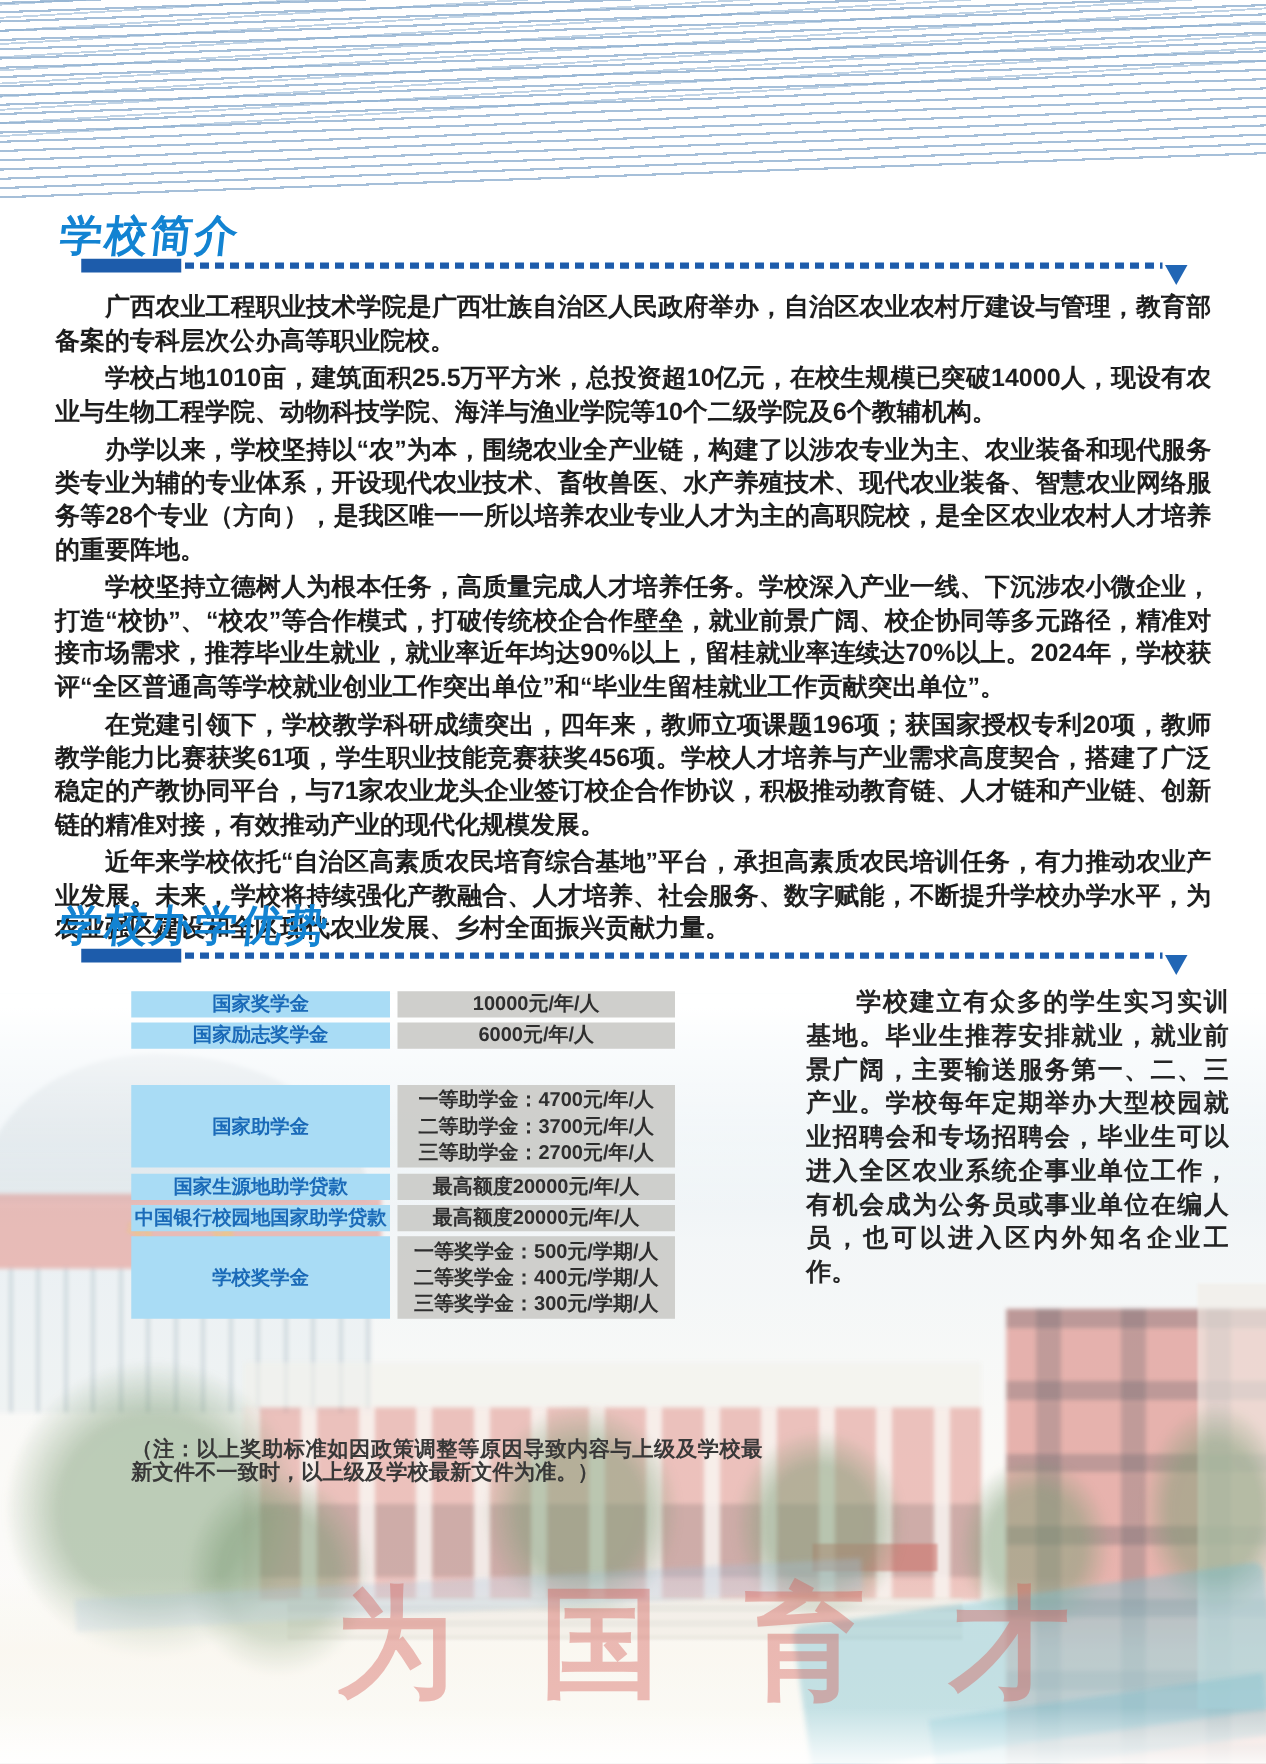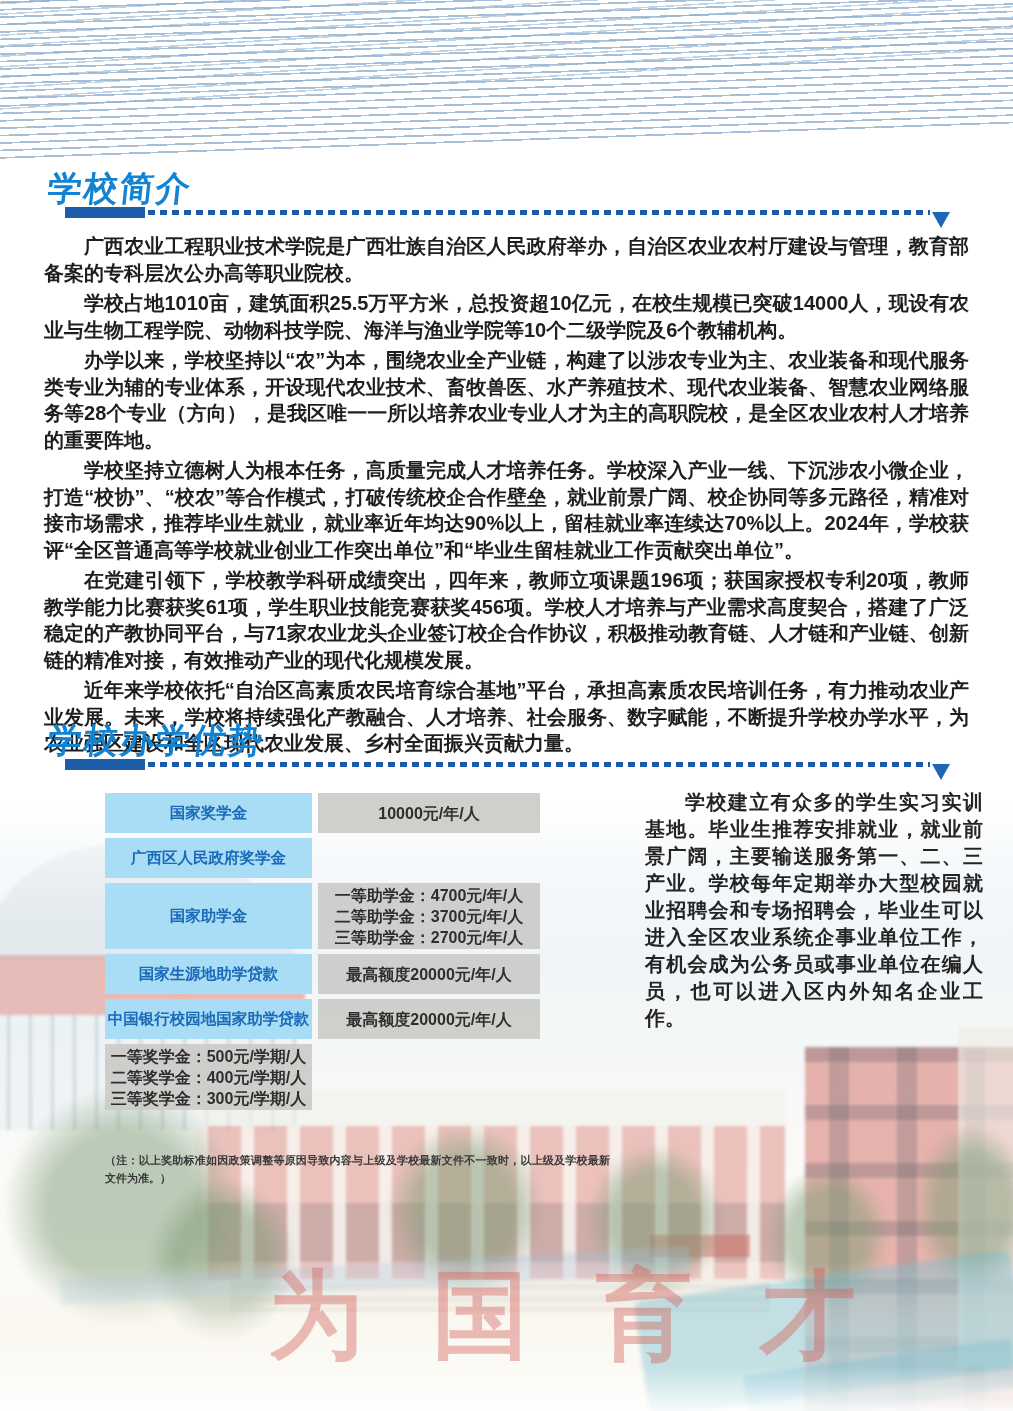--- a/index.html
+++ b/index.html
@@ -42,34 +42,34 @@
   
   .intro{
     position:absolute;left:40px;top:229px;width:933px;z-index:3;
     font-size:20px;line-height:26.5px;font-weight:700;color:#1e1e1e;
     text-align:justify;
   }
   .intro p{margin:4px;text-indent:2em;}
   
   .sch-table{position:absolute;left:105px;top:793px;z-index:3;}
   .trow{display:grid;grid-template-columns:207px 222px;column-gap:6px;margin-bottom:5px;}
-  .trow.h38{height:40px;border-radius:11px;}
+  .trow.h38{height:20px;border-radius:11px;}
   .trow.h66{height:66px;}
   .tcell-l{
     background:#a9dcf5;color:#1a6ab8;font-weight:700;font-size:15.5px;
     display:flex;align-items:center;justify-content:center;text-align:center;
   }
   .tcell-r{
     background:rgba(203,203,200,.92);color:#2e2e2e;font-weight:700;font-size:16px;
     display:flex;align-items:center;justify-content:center;text-align:right;
     white-space:pre-line;line-height:21px;
   }
   .sch-note{
     position:absolute;left:105px;top:1151px;width:505px;z-index:3;
-    font-size:11px;line-height:18px;font-weight:700;color:#383838;text-align:justify;
+    font-size:17px;line-height:18px;font-weight:700;color:#383838;text-align:justify;
   }
   
   .emp-para{
     position:absolute;left:645px;top:789px;width:338px;z-index:3;
     font-size:20px;line-height:27px;font-weight:700;color:#242424;
     text-align:justify;text-indent:2em;
   }
   
   .photo{position:absolute;left:0;top:795px;width:1013px;height:616px;z-index:0;overflow:hidden;}
   .photo *{position:absolute;}
@@ -190,37 +190,41 @@
     <span class="rule-dashes"></span>
     <span class="rule-arrow"></span>
   </div>
 
   <div class="sch-table">
     <div class="trow h38">
       <div class="tcell-l">国家奖学金</div>
       <div class="tcell-r">10000元/年/人</div>
     </div>
     <div class="trow h38">
-      <div class="tcell-l">广西区人民政府奖学金</div>
+      <div class="tcell-l">国家励志奖学金</div>
+      <div class="tcell-r">6000元/年/人</div>
+    </div>
+    <div class="trow h38">
     </div>
     <div class="trow h66">
       <div class="tcell-l">国家助学金</div>
       <div class="tcell-r">一等助学金：4700元/年/人
 二等助学金：3700元/年/人
 三等助学金：2700元/年/人</div>
     </div>
     <div class="trow h38">
       <div class="tcell-l">国家生源地助学贷款</div>
       <div class="tcell-r">最高额度20000元/年/人</div>
     </div>
     <div class="trow h38">
       <div class="tcell-l">中国银行校园地国家助学贷款</div>
       <div class="tcell-r">最高额度20000元/年/人</div>
     </div>
     <div class="trow h66">
+      <div class="tcell-l">学校奖学金</div>
       <div class="tcell-r">一等奖学金：500元/学期/人
 二等奖学金：400元/学期/人
 三等奖学金：300元/学期/人</div>
     </div>
   </div>
 
   <div class="sch-note">（注：以上奖助标准如因政策调整等原因导致内容与上级及学校最新文件不一致时，以上级及学校最新文件为准。）</div>
 
   <div class="emp-para">学校建立有众多的学生实习实训基地。毕业生推荐安排就业，就业前景广阔，主要输送服务第一、二、三产业。学校每年定期举办大型校园就业招聘会和专场招聘会，毕业生可以进入全区农业系统企事业单位工作，有机会成为公务员或事业单位在编人员，也可以进入区内外知名企业工作。</div>
 

